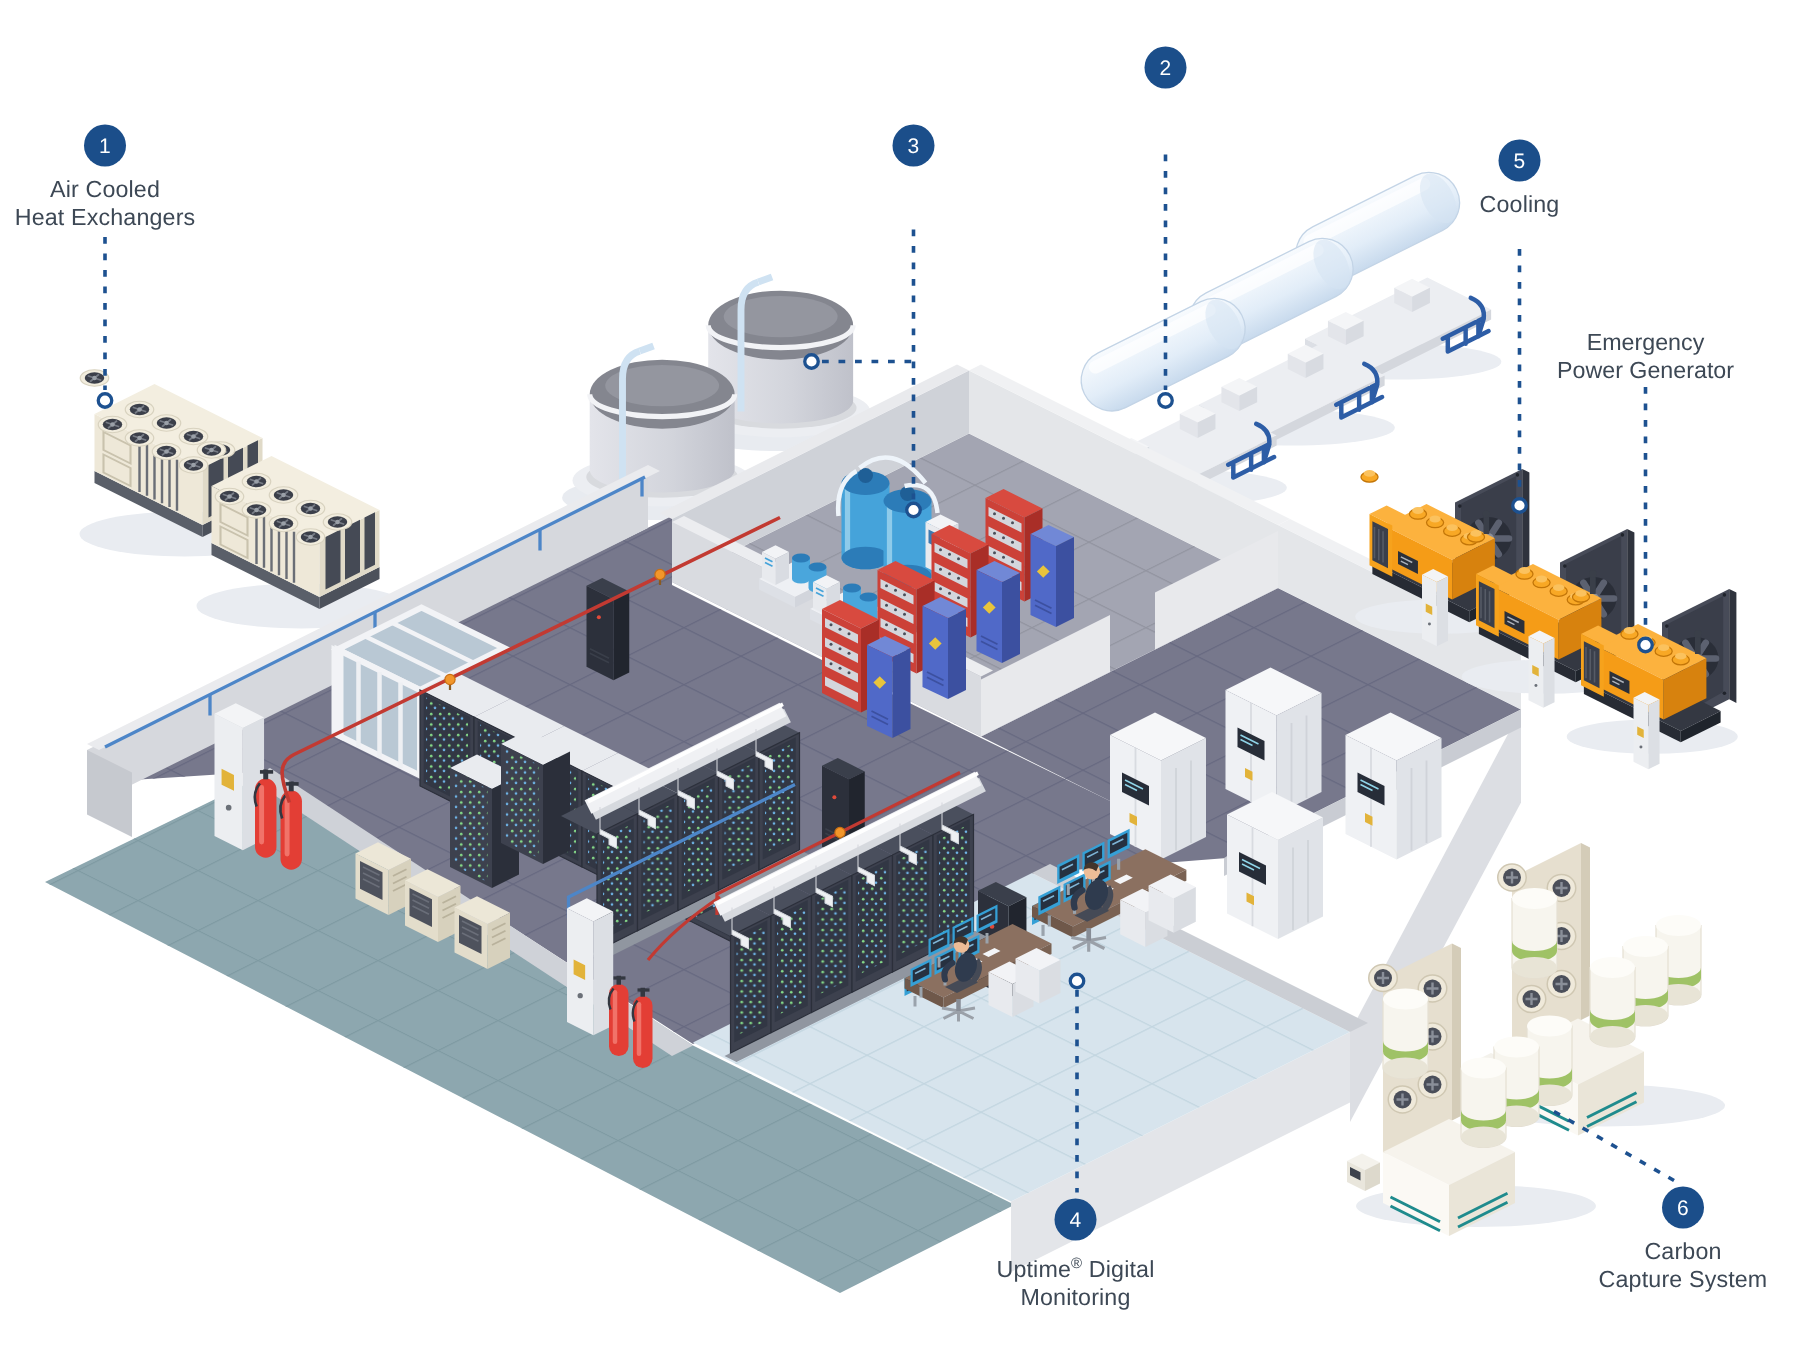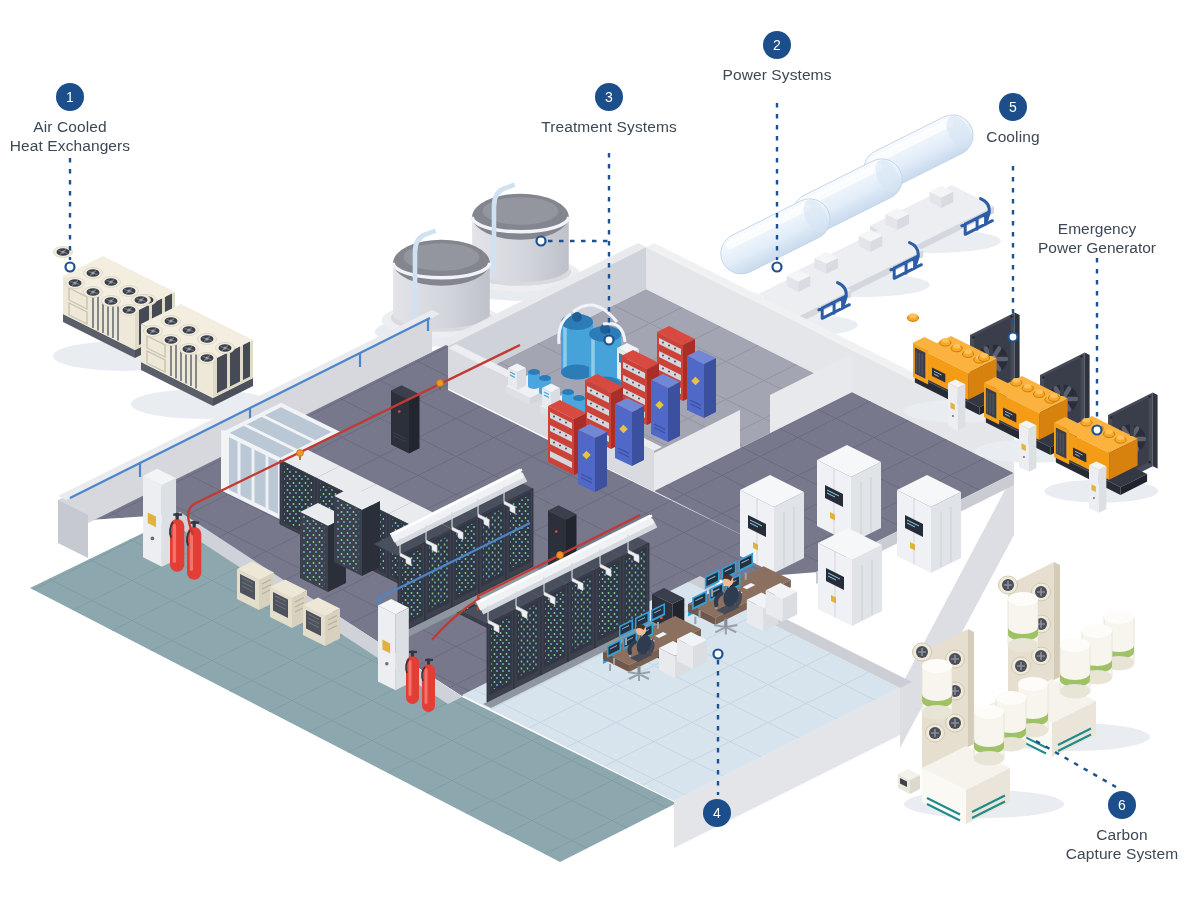--- a/index.html
+++ b/index.html
@@ -605,30 +605,30 @@
 </svg>
 
 <div class="callout" style="left:-50px;top:83px;">
   <div class="badge">1</div>
   <div>Air Cooled</div>
   <div>Heat Exchangers</div>
 </div>
 
 <div class="callout" style="left:657px;top:31px;">
   <div class="badge">2</div>
-  <div>Power Systems</div>
 </div>
 
 <div class="callout" style="left:489px;top:83px;">
   <div class="badge">3</div>
-  <div>Treatment Systems</div>
 </div>
 
 <div class="callout" style="left:597px;top:799px;">
   <div class="badge">4</div>
+  <div><span>Uptime</span><sup class="small">®</sup><span> Digital</span></div>
+  <div>Monitoring</div>
 </div>
 
 <div class="callout" style="left:893px;top:93px;">
   <div class="badge">5</div>
   <div>Cooling</div>
 </div>
 
 <div class="callout" style="left:1002px;top:791px;">
   <div class="badge">6</div>
   <div>Carbon</div>

